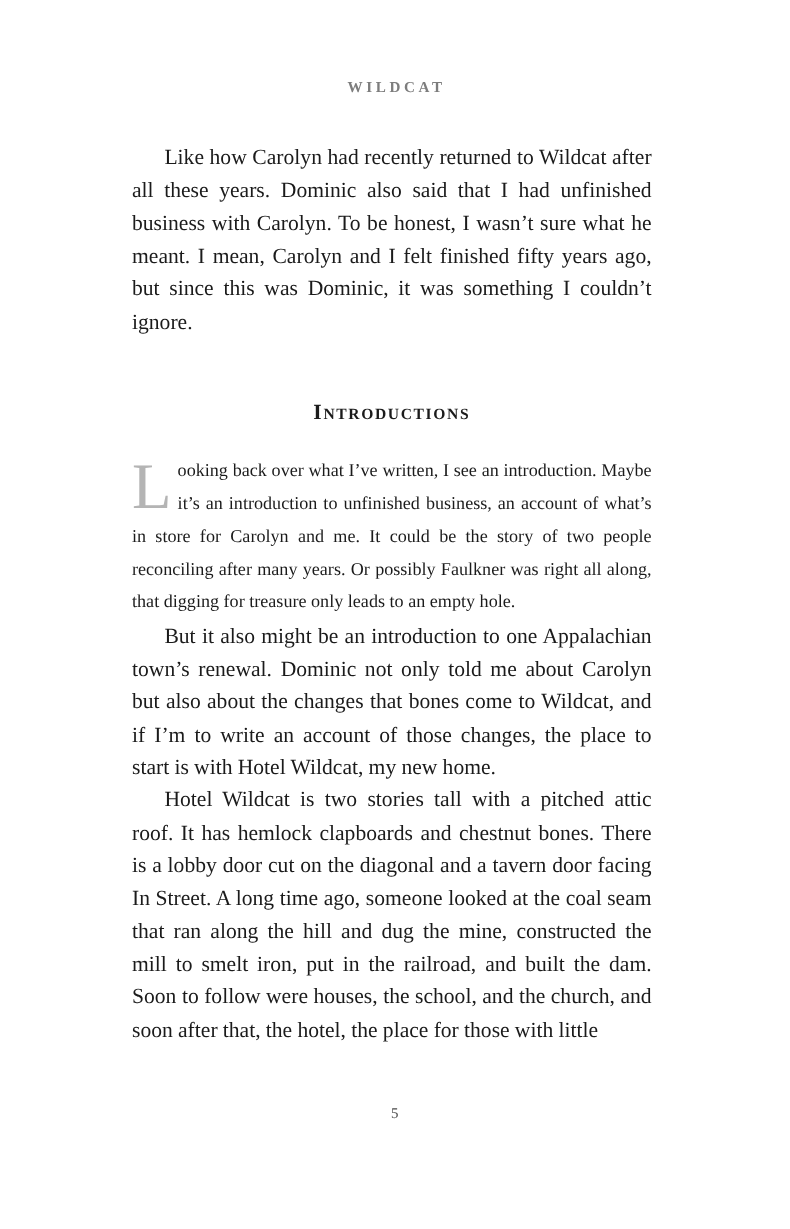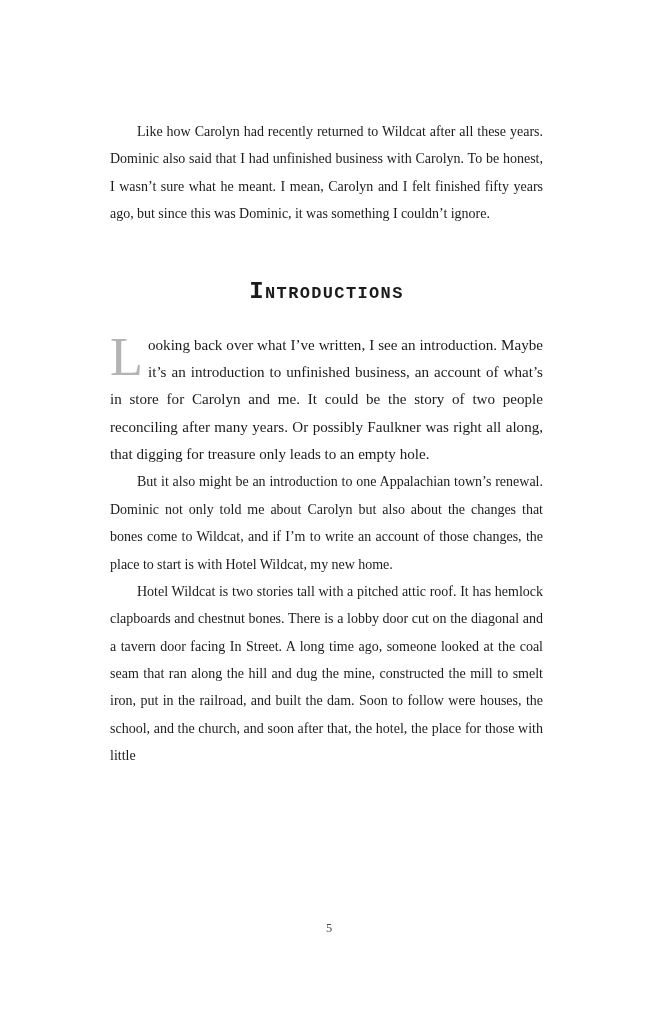--- a/index.html
+++ b/index.html
@@ -43,43 +43,43 @@
   
   .text-column {
     position: absolute;
     left: 110px;
     top: 118px;
     width: 433px;
   }
 
   p.body-par {
     margin: 0;
-    font-size: 14px;
+    font-size: 18px;
     line-height: 27.35px;
     text-align: justify;
     text-justify: inter-word;
     text-indent: 27px;
     hyphens: manual;
     -webkit-hyphens: manual;
     word-spacing: -0.15px;
   }
 
   
   .lede-block {
     margin-bottom: 0;
   }
 
   
   .chapter-title {
     margin: 0;
     padding-top: 52px;
     padding-bottom: 26px;
     text-align: center;
-    font-family: Liberation Mono, monospace;
-    font-size: 24px;
+    font-family: Liberation Serif, serif;
+    font-size: 18px;
     font-weight: 700;
     font-variant: small-caps;
     letter-spacing: 1.35px;
     color: #1b1b1b;
     line-height: 1.1;
     white-space: nowrap;
   }
 
   
   p.opening-par {
@@ -116,20 +116,21 @@
   }
 
   
   .chapter-body p + p { margin-top: 0; }
 </style>
 </head>
 <body>
 
 <div class="page">
 
+  <div class="running-head">WILDCAT</div>
 
   <div class="text-column">
 
     <div class="lede-block">
       <p class="body-par">Like how Carolyn had recently returned to Wildcat after all these years. Dominic also said that I had unfinished business with Carolyn. To be honest, I wasn’t sure what he meant. I mean, Carolyn and I felt finished fifty years ago, but since this was Dominic, it was something I couldn’t ignore.</p>
     </div>
 
     <h1 class="chapter-title">Introductions</h1>
 
     <div class="chapter-body">

